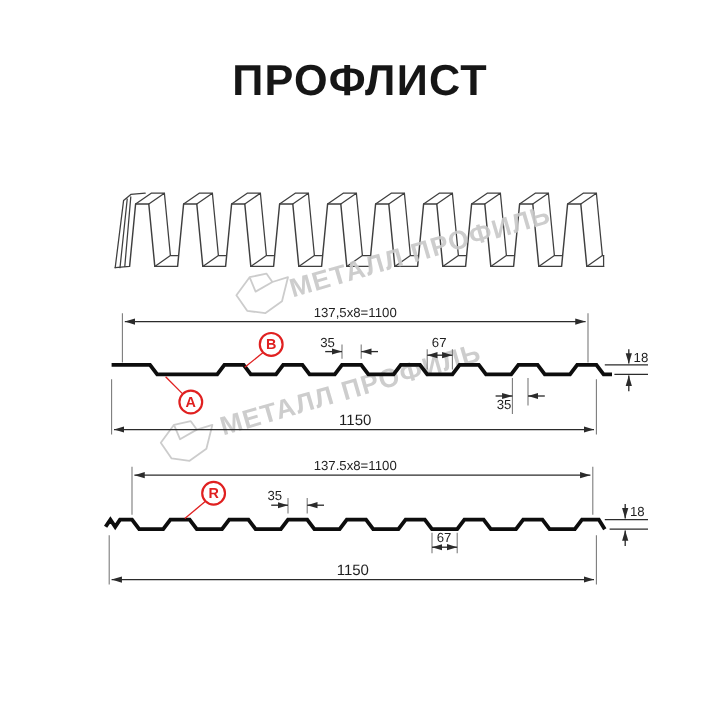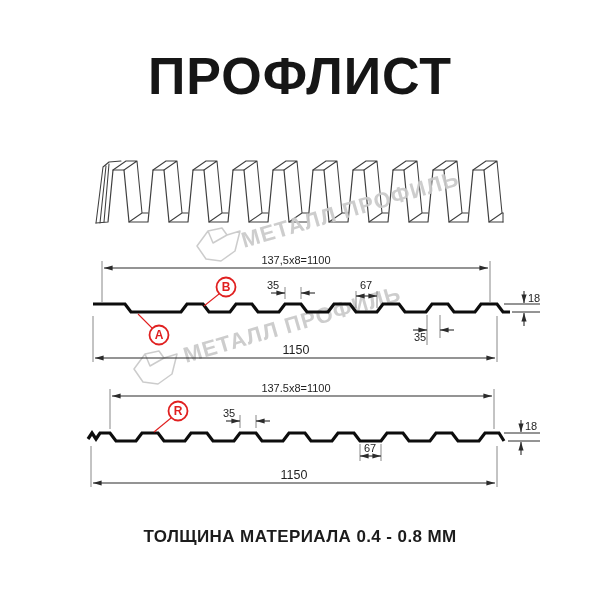--- a/index.html
+++ b/index.html
@@ -1,19 +1,19 @@
 <!DOCTYPE html>
 <html><head>
 <meta charset="utf-8">
 <style>
   html,body{margin:0;padding:0;background:#fff;}
   .page{position:relative;width:600px;height:600px;background:#fff;overflow:hidden;
         font-family:"Liberation Sans",sans-serif;}
   .title{position:absolute;top:46px;left:0;width:100%;text-align:center;
-         font-size:52px;font-weight:800;letter-spacing:1px;color:#161616;margin:0;}
+         font-size:36px;font-weight:800;letter-spacing:1px;color:#161616;margin:0;}
   .subtitle{position:absolute;top:97px;left:0;width:100%;text-align:center;
          font-size:18px;font-weight:600;letter-spacing:1px;color:#1c1c1c;}
   .footer{position:absolute;top:527px;left:0;width:100%;text-align:center;
          font-size:17px;font-weight:600;letter-spacing:.4px;color:#1c1c1c;}
   svg.drawing{position:absolute;left:0;top:0;width:600px;height:600px;}
   .iso-line{fill:none;stroke:#3f3f3f;stroke-width:1.05;stroke-linejoin:round;stroke-linecap:round;}
   .iso-fill{fill:#ffffff;stroke:none;}
   .iso-front{stroke-width:1.2;}
   .prof{fill:none;stroke:#0d0d0d;stroke-width:3.2;stroke-linejoin:miter;stroke-linecap:butt;}
   .ext{stroke:#7a7a7a;stroke-width:.9;fill:none;}
@@ -124,14 +124,13 @@
       <path class="ext" d="M91,446 V487 M497,446 V487"></path>
       <line class="dim" x1="93" y1="483" x2="495" y2="483" marker-start="url(#arw)" marker-end="url(#arw)"></line>
       <text class="bigtxt" x="294" y="479" text-anchor="middle">1150</text>
 
       <line class="dim red" x1="171" y1="418" x2="154" y2="432"></line>
       <circle class="badge" cx="178" cy="411" r="9.5"></circle>
       <text class="badge-letter" x="178" y="415">R</text>
     </g>
   </svg>
 
-  <div class="footer">ТОЛЩИНА МАТЕРИАЛА 0.4 - 0.8 ММ</div>
 </div>
 
 </body></html>

